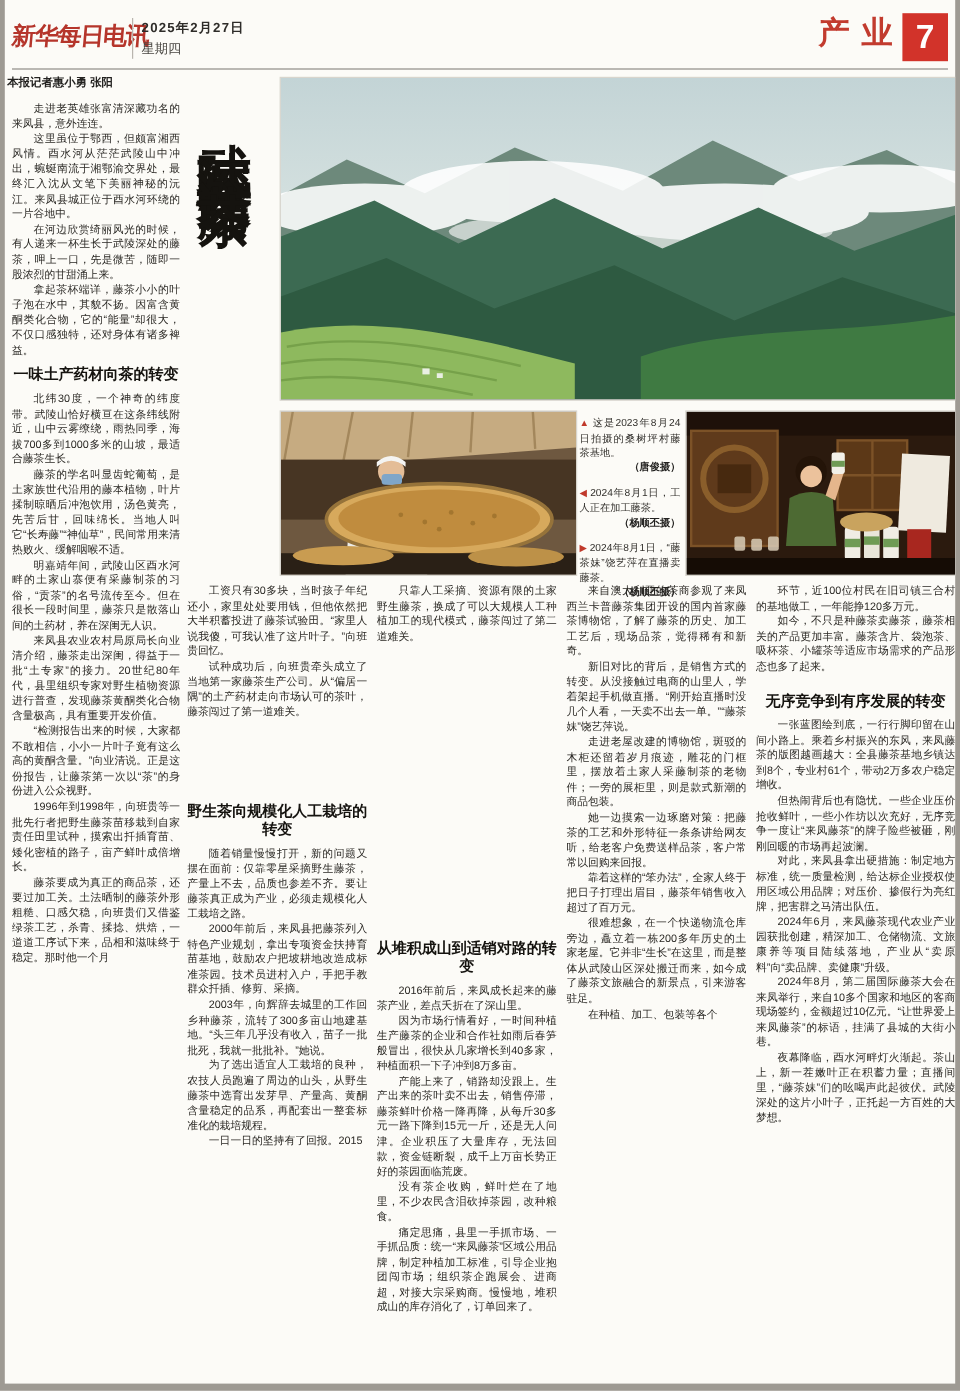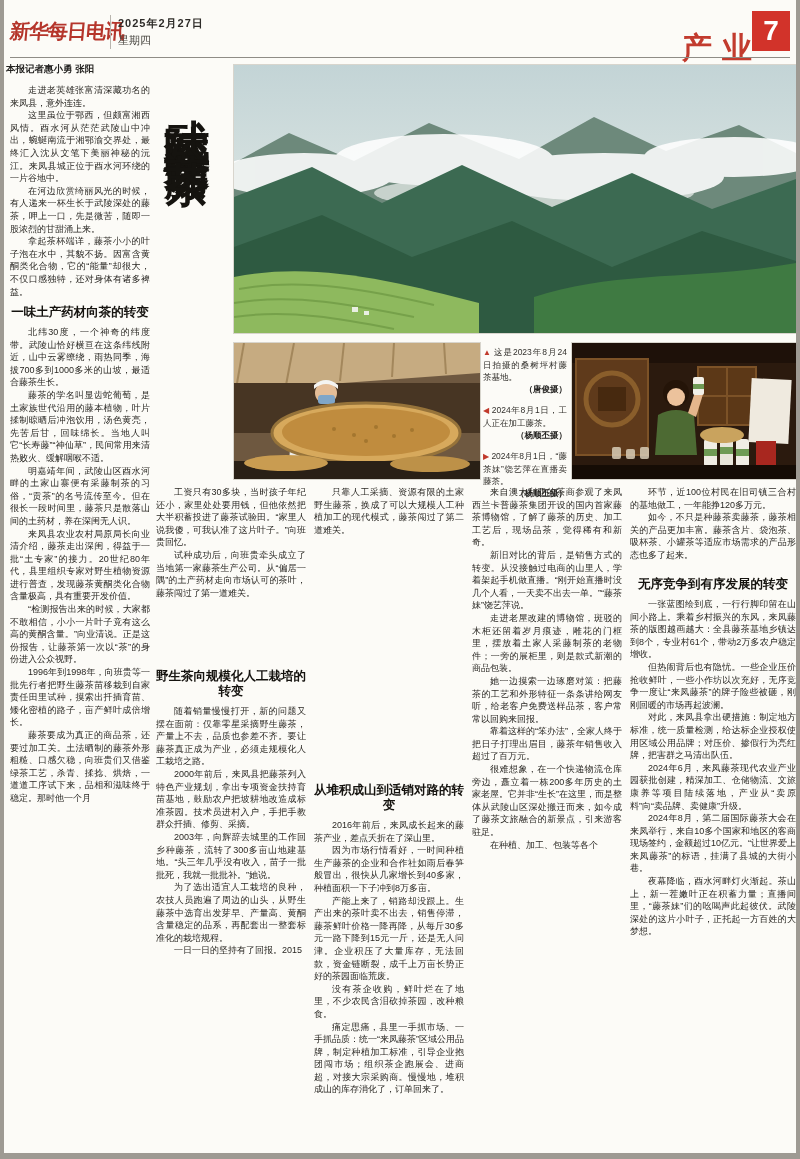--- a/index.html
+++ b/index.html
@@ -5,21 +5,21 @@
   html,body{margin:0;padding:0;}
   body{width:800px;height:1159px;background:#9e9a93;font-family:"Liberation Sans",sans-serif;}
   .page{position:absolute;left:4px;top:0;width:792px;height:1153px;background:#fcfbf7;overflow:hidden;}
   
   .masthead{position:absolute;left:6px;top:14px;width:96px;height:34px;color:#b5352b;
     font-family:"Liberation Serif",serif;font-weight:bold;font-size:20px;line-height:34px;
     transform:skewX(-5deg);letter-spacing:-1px;white-space:nowrap;}
   .hdr-div{position:absolute;left:106px;top:15px;width:1px;height:34px;background:#b9b5ae;}
   .date1{position:absolute;left:114px;top:16px;font-size:11px;font-weight:bold;color:#2e2c29;letter-spacing:1px;}
   .date2{position:absolute;left:114px;top:33px;font-size:11px;color:#4a4843;}
-  .section{position:absolute;left:678px;top:28px;font-size:30px;font-weight:bold;color:#c23b2e;
+  .section{position:absolute;left:678px;top:10px;font-size:26px;font-weight:bold;color:#c23b2e;
     letter-spacing:10px;font-family:"Liberation Serif",serif;text-align:right;}
   .pagebox{position:absolute;left:748px;top:11px;width:38px;height:40px;background:#d2332a;color:#fff;
     font-size:28px;font-weight:bold;text-align:center;line-height:40px;}
   .hdr-rule{position:absolute;left:6px;top:57px;width:780px;height:1px;background:#8f8c86;}
   .byline{position:absolute;left:2px;top:63px;width:140px;font-size:9.5px;font-weight:bold;color:#232220;}
   
   .vtitle{position:absolute;left:150px;top:82px;height:400px;width:66px;
     writing-mode:vertical-rl;text-orientation:upright;font-family:"Liberation Serif",serif;
     font-weight:bold;font-size:46px;letter-spacing:7px;color:#15130f;line-height:66px;}
   

